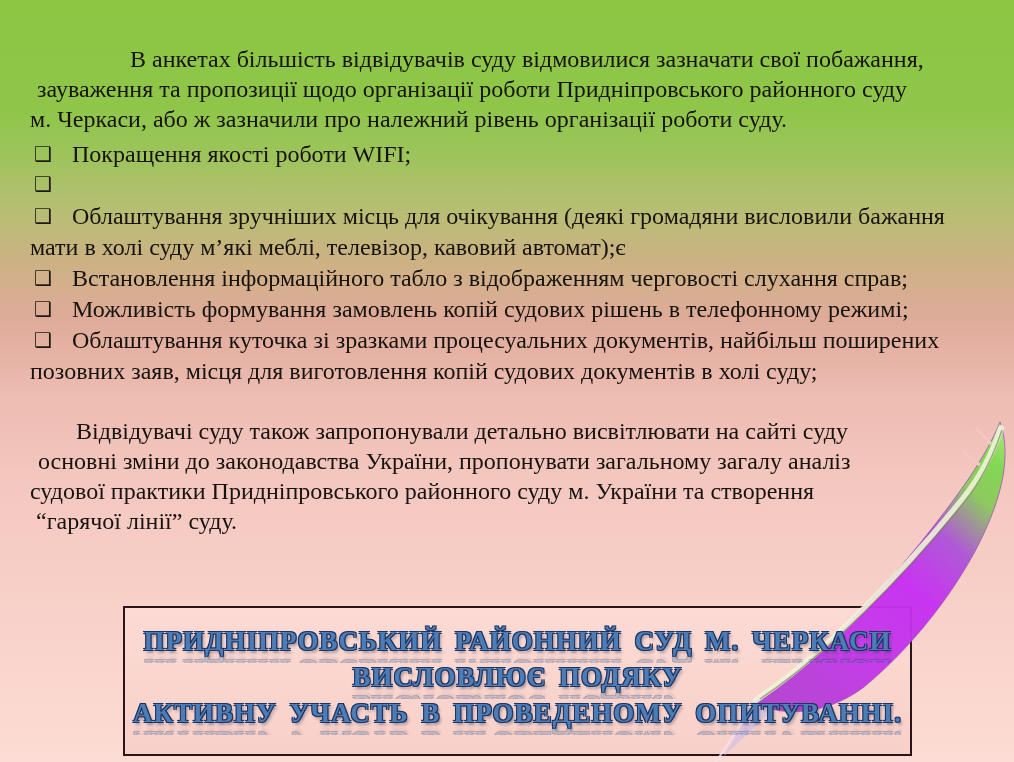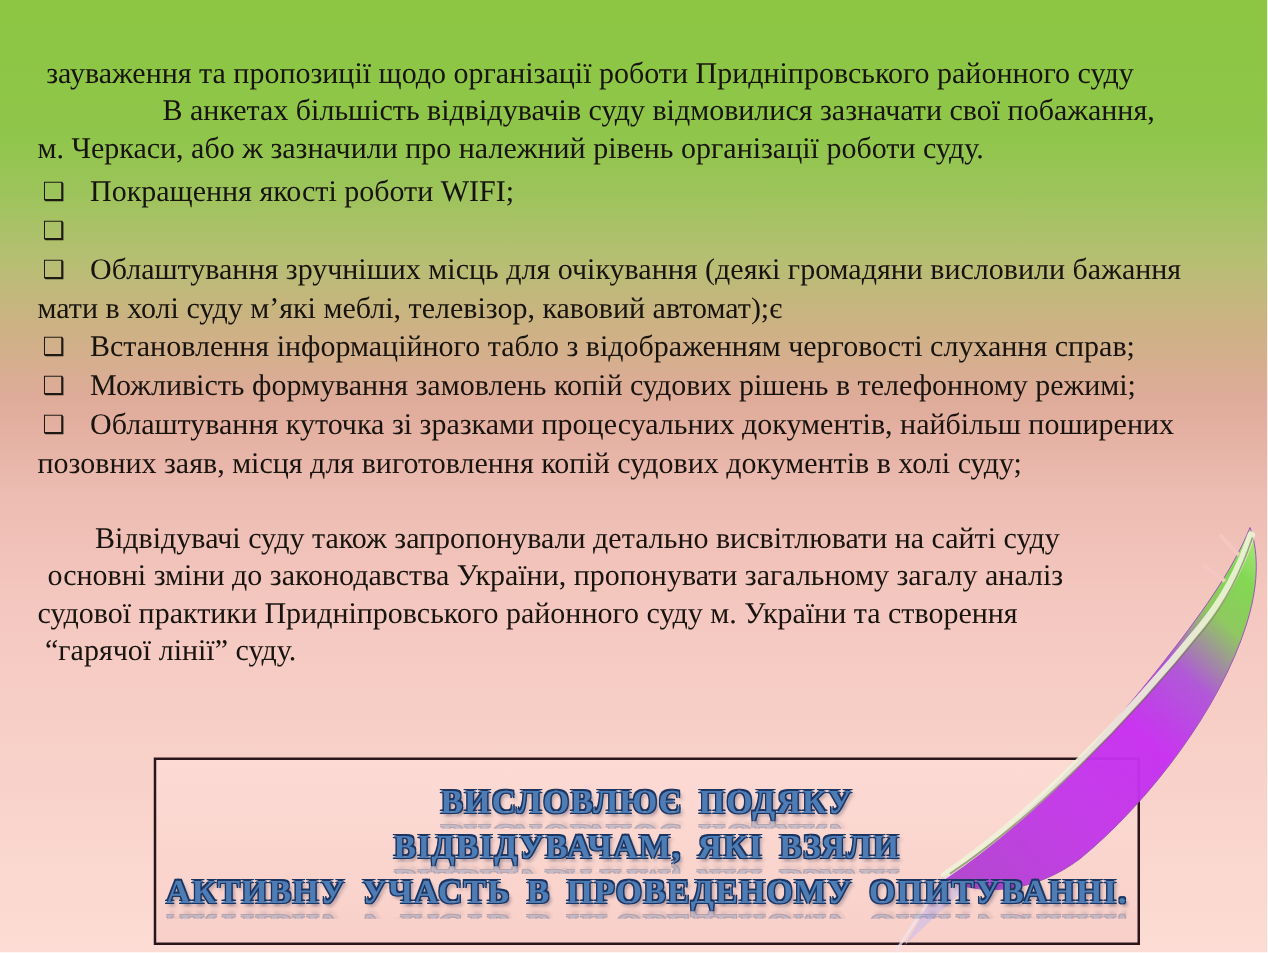--- a/index.html
+++ b/index.html
@@ -58,22 +58,22 @@
   .reflect-wrap{height:8px;overflow:hidden;opacity:.3;}
   .reflect-inner{display:block;transform:scaleY(-1);}
   .feather{position:absolute;right:0;top:402px;width:300px;height:360px;z-index:5;pointer-events:none;}
 </style>
 </head>
 <body>
 
 <div class="slide-bg"></div>
 
 <div class="content">
+  <div class="ln ind-lg">В анкетах більшість відвідувачів суду відмовилися зазначати свої побажання,</div>
   <div class="ln ind-sm">зауваження та пропозиції щодо організації роботи Придніпровського районного суду</div>
-  <div class="ln ind-lg">В анкетах більшість відвідувачів суду відмовилися зазначати свої побажання,</div>
   <div class="ln ind-xs">м. Черкаси, або ж зазначили про належний рівень організації роботи суду.</div>
 
   <div class="bullets">
     <div class="bullet">
       <span class="bm">❑</span>
       <span class="bt">Покращення якості роботи WIFI;</span>
     </div>
     <div class="bullet">
       <span class="bm">❑</span>
     </div>
@@ -127,29 +127,29 @@
            C 262,165 205,240 150,285
            C 113,313 68,316 40,300 Z" fill="url(#fg)" stroke="#9a4fb8" stroke-width="0.8" opacity="0.96"></path>
   <path d="M 42,298 C 110,252 185,175 248,98 C 266,76 279,50 287,26" fill="none" stroke="#eef3d8" stroke-width="6" stroke-linecap="round" opacity="0.9"></path>
   <path d="M 46,297 C 113,252 188,177 250,100 C 268,78 280,52 288,28" fill="none" stroke="#5d6a34" stroke-width="1.4" opacity="0.55"></path>
   <path d="M 262,26 L 277,42 M 249,50 L 266,63" stroke="#f4c8c0" stroke-width="3" fill="none"></path>
   <path d="M 40,302 L 2,360" stroke="#efe6f2" stroke-width="2.2" opacity="0.75"></path>
 </svg>
 
 <div class="banner-text">
   <div class="bline">
+    <span class="bline-main">ПРИДНІПРОВСЬКИЙ РАЙОННИЙ СУД М. ЧЕРКАСИ</span>
+    <div class="reflect-wrap">
+        <span class="reflect-inner">ПРИДНІПРОВСЬКИЙ РАЙОННИЙ СУД М. ЧЕРКАСИ</span>
+      </div>
+  </div>
+  <div class="bline">
     <span class="bline-main">ВИСЛОВЛЮЄ ПОДЯКУ</span>
     <div class="reflect-wrap">
         <span class="reflect-inner">ВИСЛОВЛЮЄ ПОДЯКУ</span>
-      </div>
-  </div>
-  <div class="bline">
-    <span class="bline-main">ВІДВІДУВАЧАМ, ЯКІ ВЗЯЛИ</span>
-    <div class="reflect-wrap">
-        <span class="reflect-inner">ВІДВІДУВАЧАМ, ЯКІ ВЗЯЛИ</span>
       </div>
   </div>
   <div class="bline">
     <span class="bline-main">АКТИВНУ УЧАСТЬ В ПРОВЕДЕНОМУ ОПИТУВАННІ.</span>
     <div class="reflect-wrap">
         <span class="reflect-inner">АКТИВНУ УЧАСТЬ В ПРОВЕДЕНОМУ ОПИТУВАННІ.</span>
       </div>
   </div>
 </div>
 

